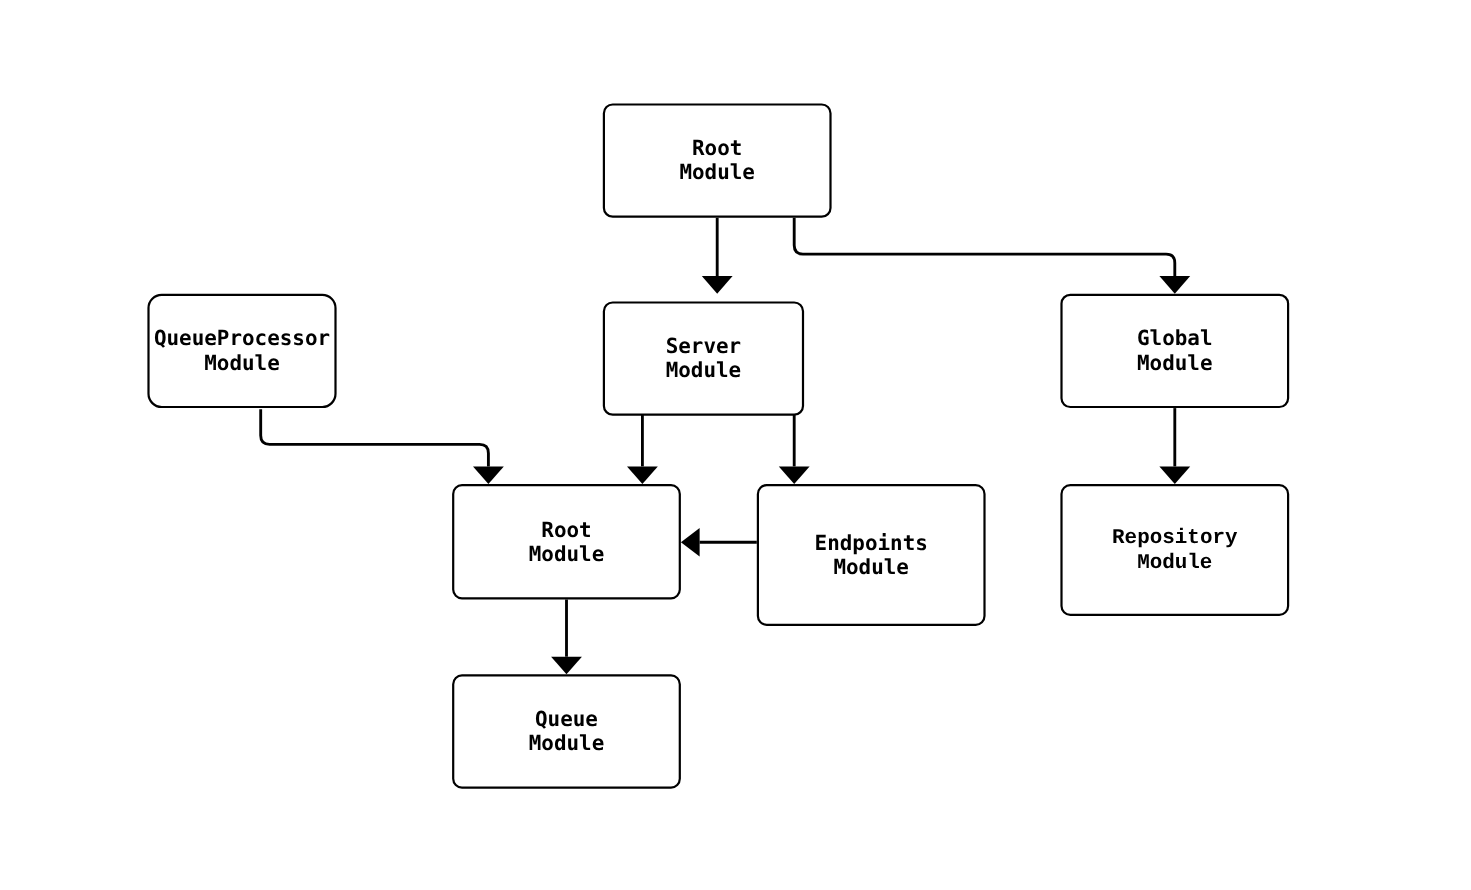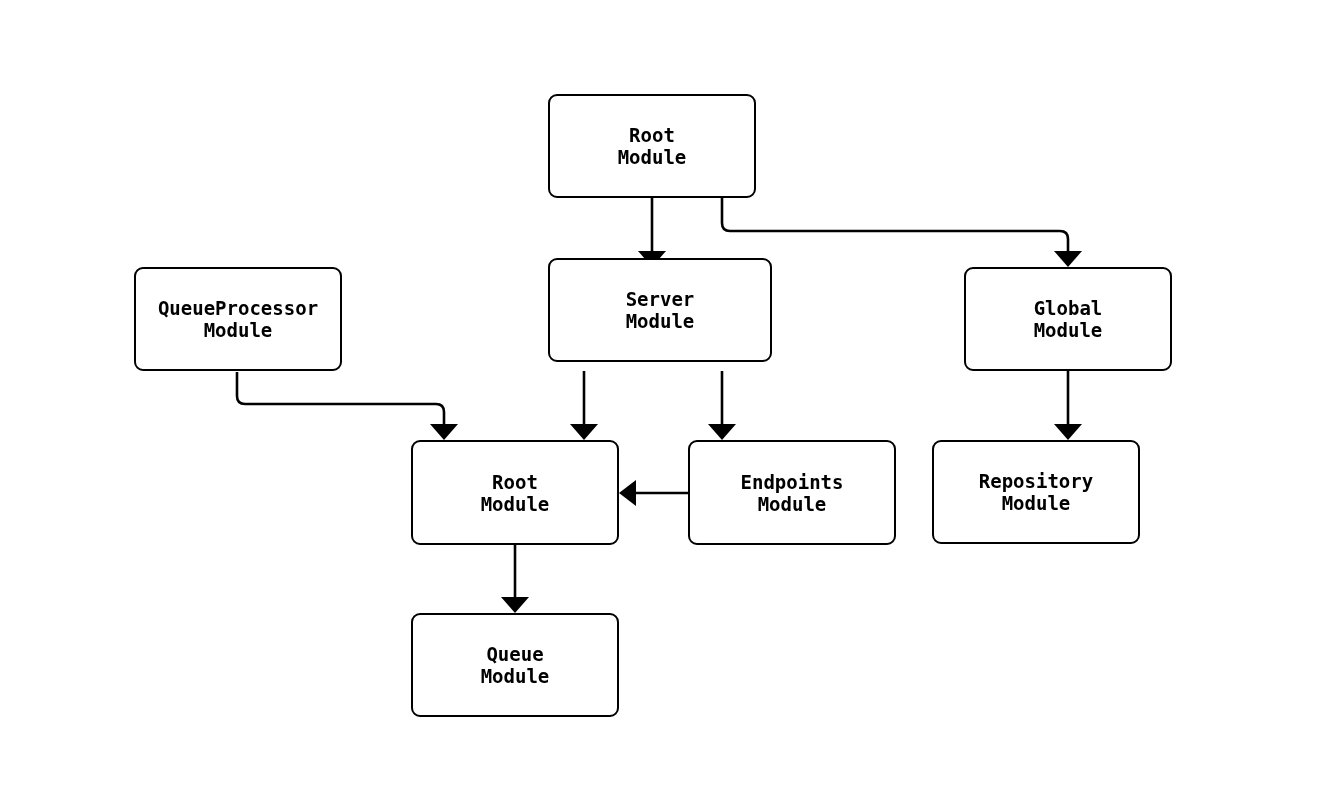--- a/index.html
+++ b/index.html
@@ -45,26 +45,26 @@
     color: #000000;
     font-weight: bold;
     font-size: 19px;
     line-height: 22px;
     letter-spacing: 0px;
   }
   .node span { display: block; white-space: nowrap; }
 
   
   #node-root          { left: 548px; top:  94px; width: 208px; height: 104px; }
-  #node-server        { left: 548px; top: 258px; width: 224px; height: 104px; }
-  #node-queueprocessor{ left: 134px; top: 267px; width: 208px; height: 104px; }
+  #node-server        { left: 548px; top: 274px; width: 183px; height: 104px; }
+  #node-queueprocessor{ left: 134px; top: 267px; width: 172px; height: 104px; border-radius: 13px; }
   #node-global        { left: 964px; top: 267px; width: 208px; height: 104px; }
   #node-core          { left: 411px; top: 440px; width: 208px; height: 105px; }
-  #node-endpoints     { left: 688px; top: 440px; width: 208px; height: 105px; }
-  #node-repository    { left: 932px; top: 440px; width: 208px; height: 104px; }
+  #node-endpoints     { left: 688px; top: 440px; width: 208px; height: 129px; }
+  #node-repository    { left: 964px; top: 440px; width: 208px; height: 120px; font-family: Liberation Mono, monospace; }
   #node-queue         { left: 411px; top: 613px; width: 208px; height: 104px; text-align: center; }
 </style>
 </head>
 <body>
 
 <div class="canvas">
 
   <svg class="edges-svg" viewBox="0 0 1337 809" xmlns="http://www.w3.org/2000/svg">
 
     <g>

